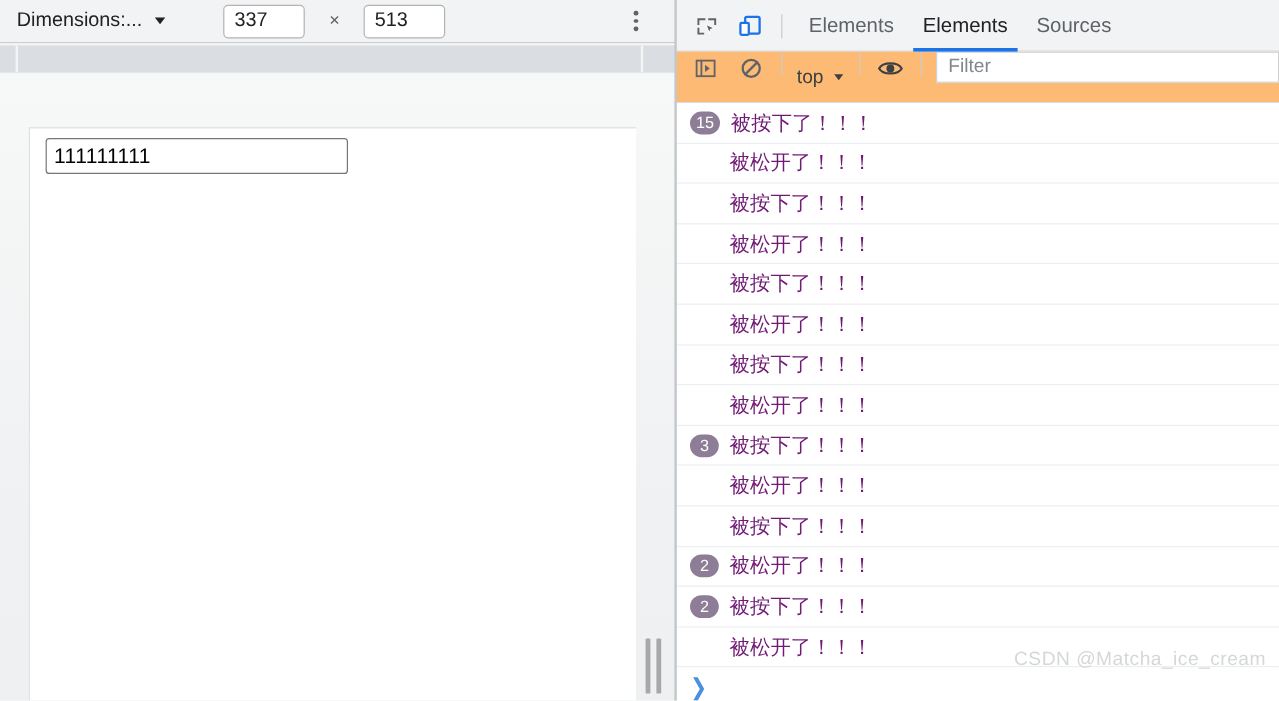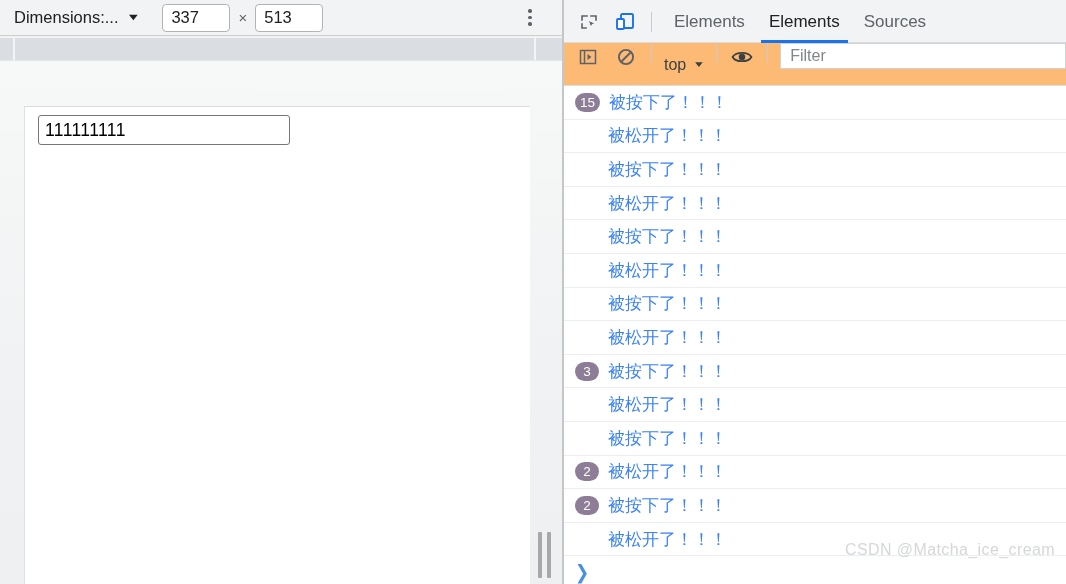--- a/index.html
+++ b/index.html
@@ -33,41 +33,42 @@
 
   .device-toolbar {
     height: 36px;
     background: #f1f3f4;
     border-bottom: 1px solid #cdcdcd;
     display: flex;
     align-items: center;
     padding: 0 10px 0 14px;
     box-sizing: border-box;
     position: relative;
+    gap: 12px;
   }
   .dim-select {
     display: flex;
     align-items: center;
     gap: 9px;
     cursor: default;
     color: #202124;
     font-size: 16.5px;
     white-space: nowrap;
   }
   .dim-select .caret {
     font-size: 11px;
     line-height: 1;
     color: #202124;
     transform: scaleX(1.35) scaleY(0.85);
     display: inline-block;
   }
   .dim-field {
     width: 68px;
     height: 28px;
-    margin-left: 24px;
+    margin-left: 36px;
     border: 1px solid #b3b3b3;
     border-radius: 4px;
     background: #ffffff;
     color: #202124;
     font-family: "Liberation Sans", sans-serif;
     font-size: 16.5px;
     text-align: left;
     padding: 0 8px;
     box-sizing: border-box;
     outline: none;
@@ -354,21 +355,21 @@
     flex: 0 0 auto;
   }
   .msg-badge.empty {
     background: transparent;
     min-width: 24px;
     padding: 0;
   }
   .msg-text {
     font-family: "DejaVu Sans", sans-serif;
     font-size: 17px;
-    color: #3b82f6;
+    color: #701a75;
     white-space: nowrap;
   }
 
   .prompt-row {
     height: 33px;
     display: flex;
     align-items: center;
     padding-left: 12px;
     box-sizing: border-box;
   }

